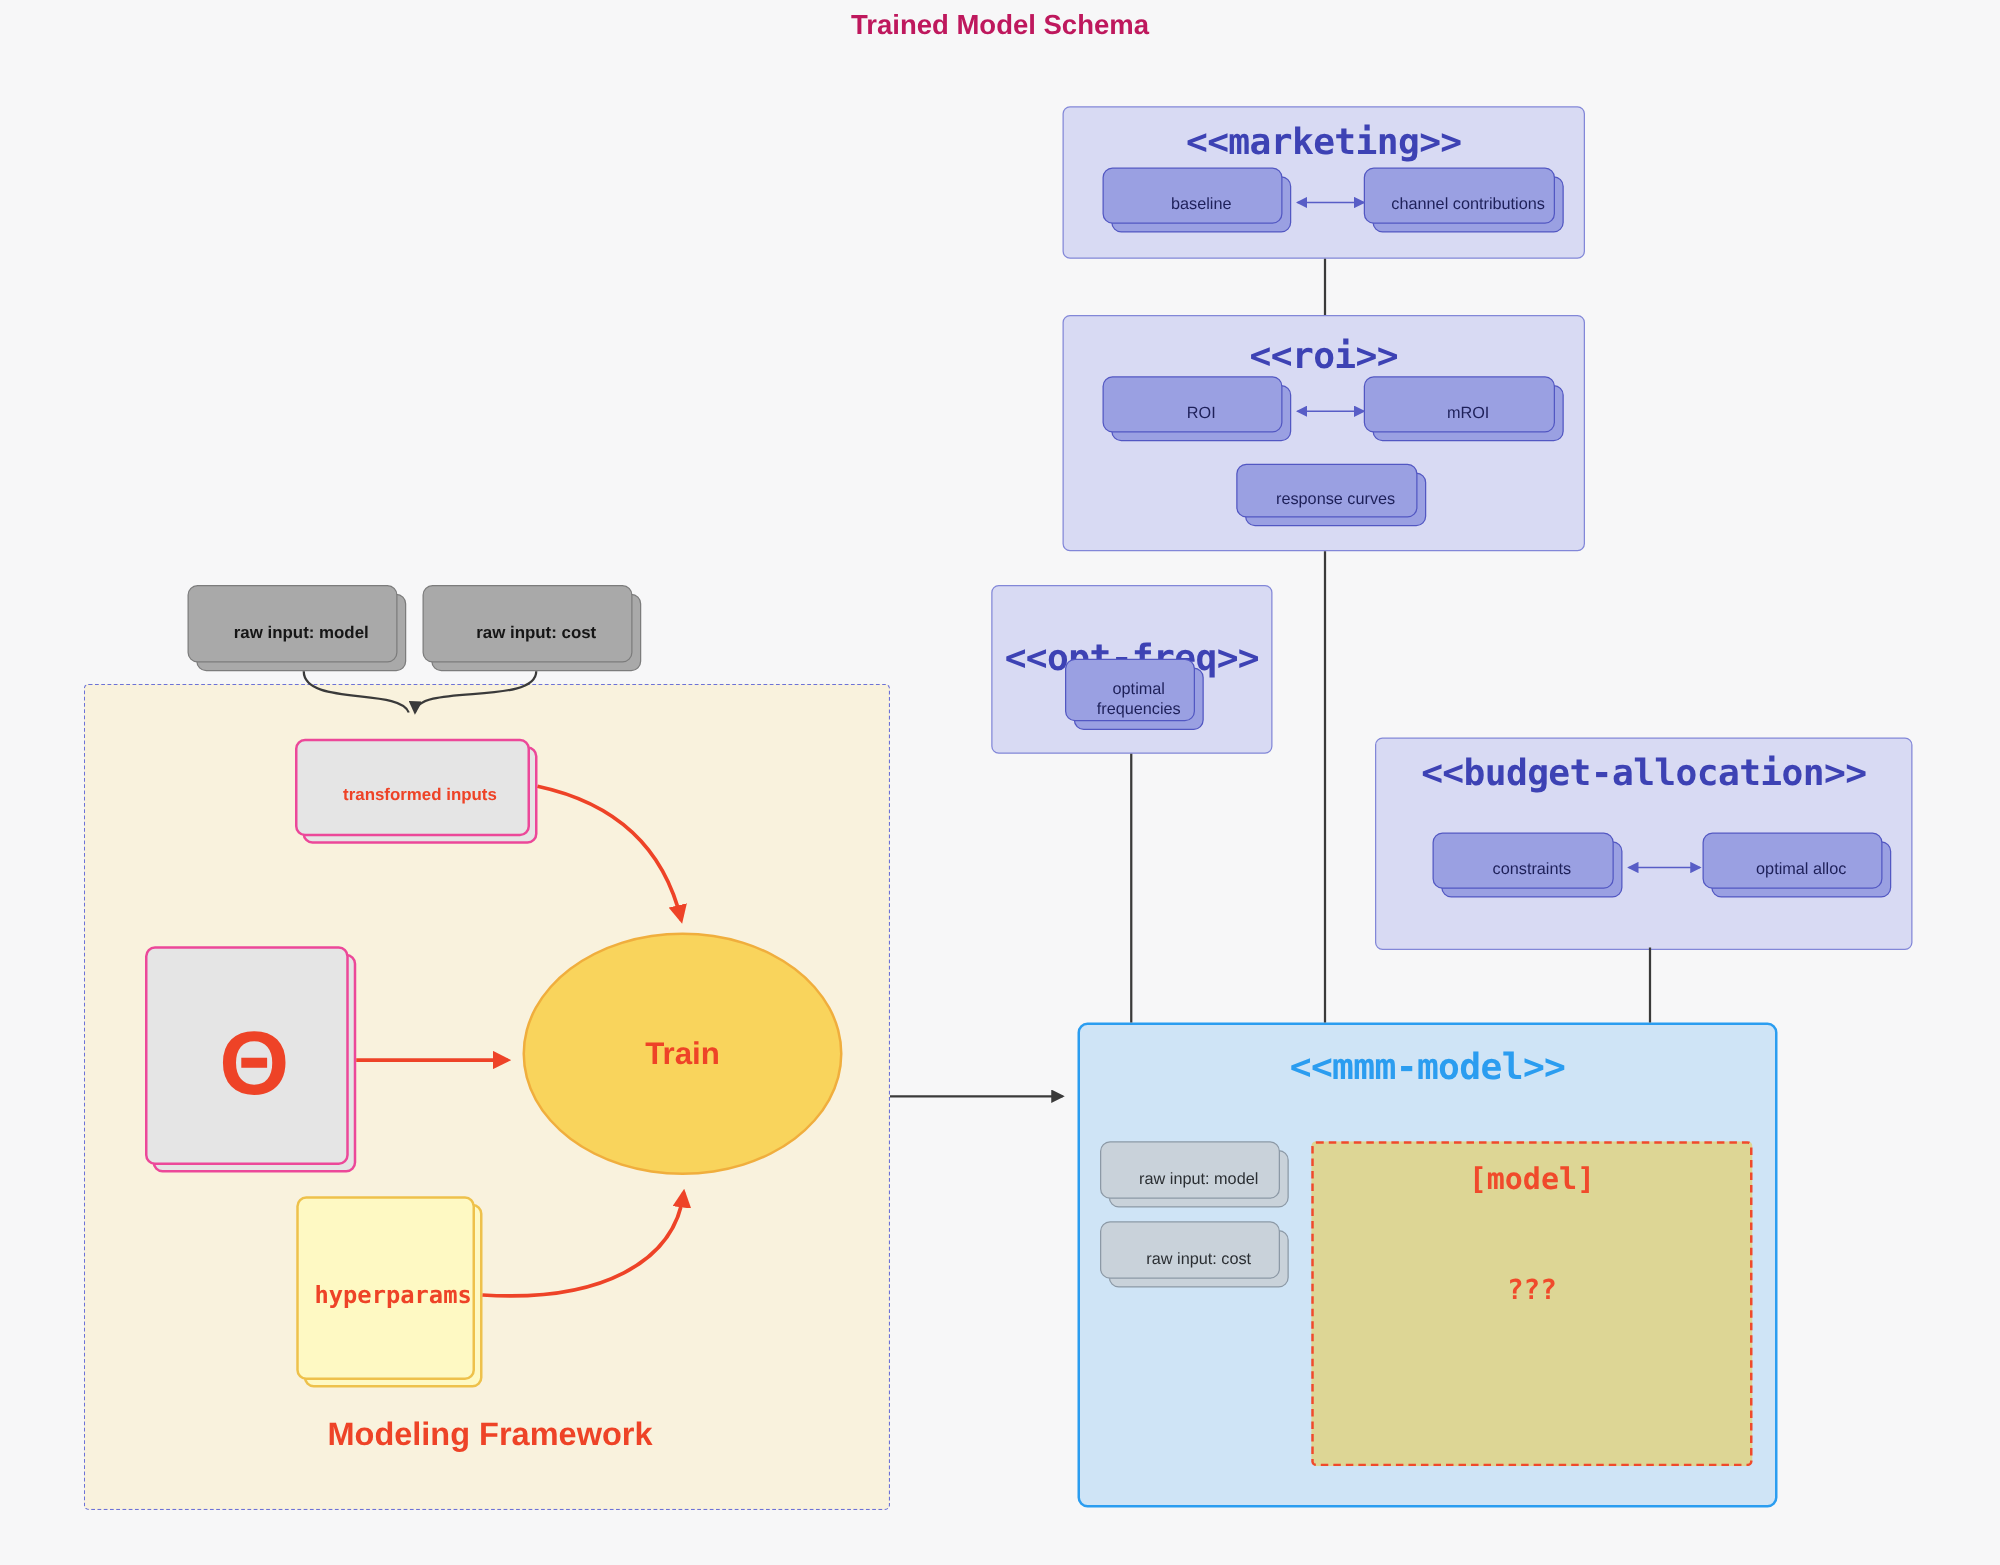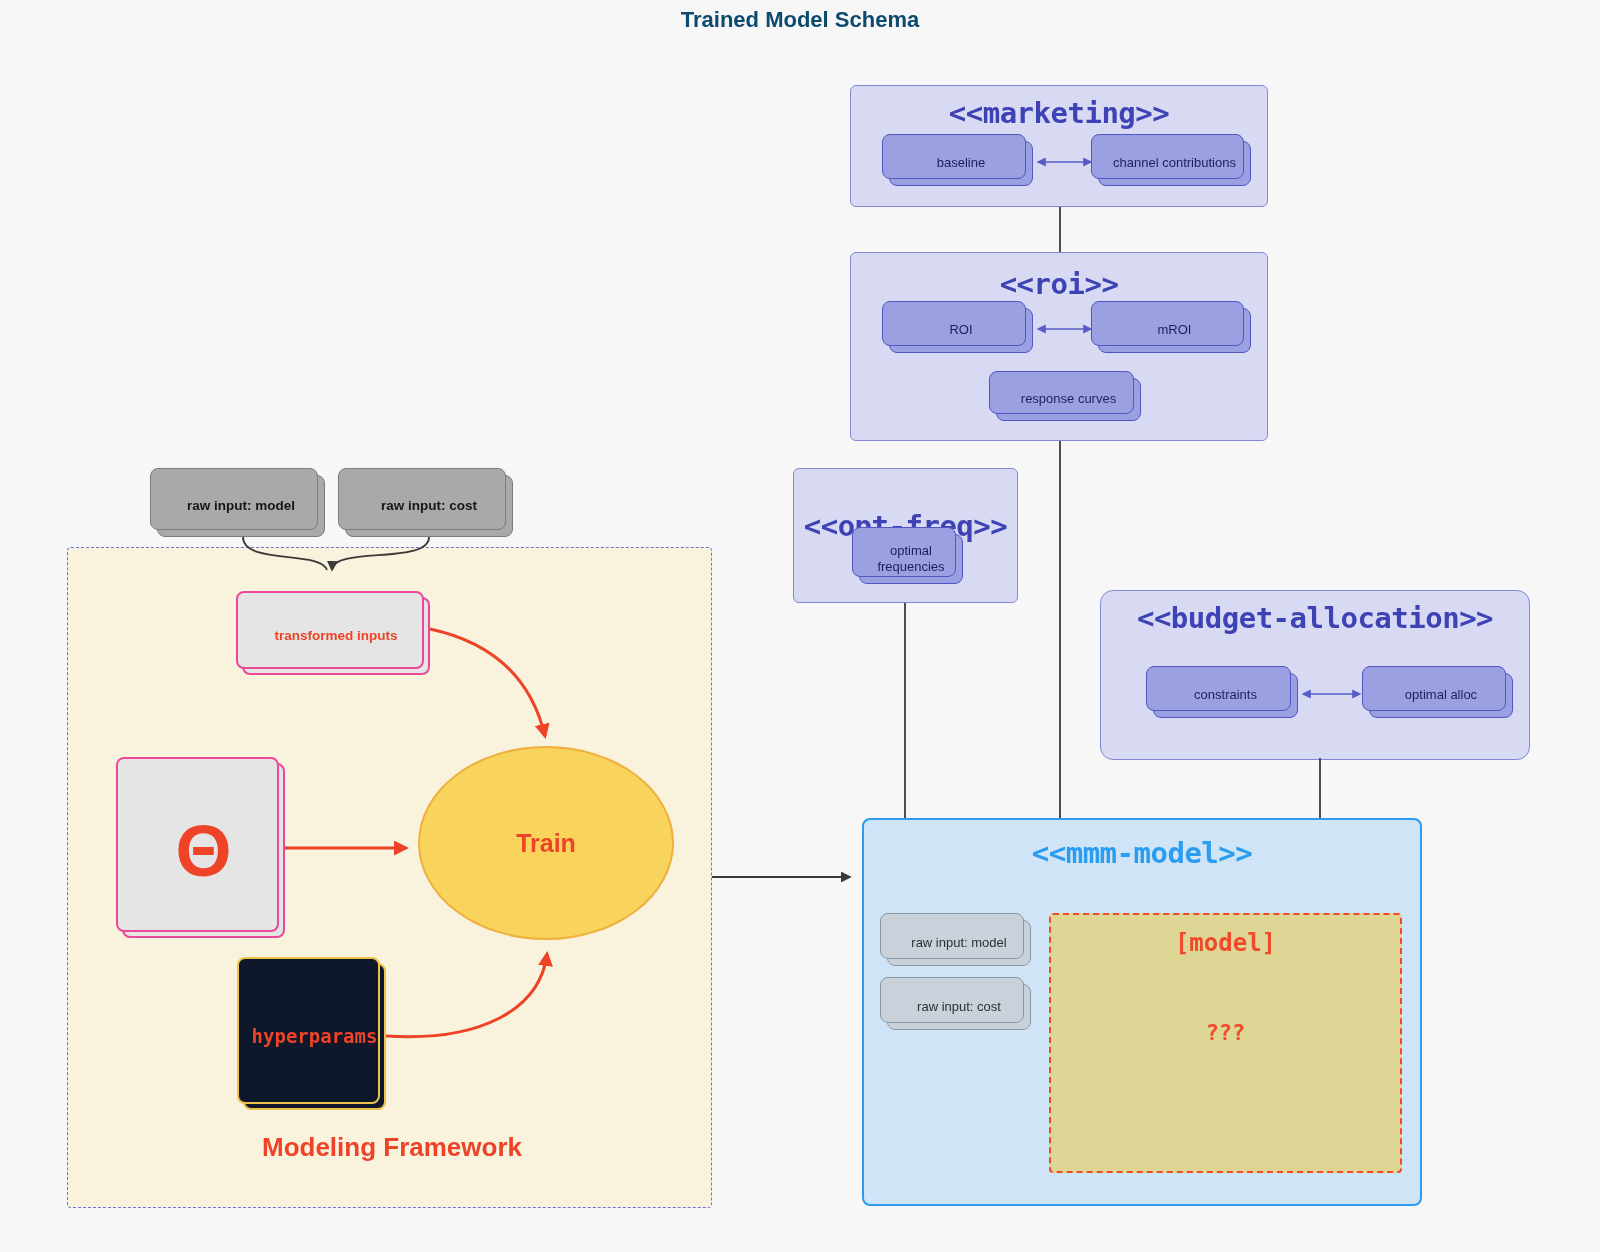--- a/index.html
+++ b/index.html
@@ -1,35 +1,35 @@
 <!DOCTYPE html>
 <html><head>
 <meta charset="utf-8">
 <style>
   html,body { margin:0; padding:0; background:#f7f7f8; }
   body { font-family:"Liberation Sans","DejaVu Sans",sans-serif; }
   .canvas { position:relative; width:1600px; height:1252px; background:#f7f7f8; overflow:hidden; }
 
   .page-title { position:absolute; left:500px; top:7px; width:600px; text-align:center;
-                font-size:22px; font-weight:bold; color:#0c4a6e; }
+                font-size:22px; font-weight:bold; color:#be185d; }
 
   
   .card { position:absolute; z-index:0; box-sizing:border-box; display:flex;
           align-items:center; justify-content:center; text-align:center; line-height:1.25; }
   .stack::before { content:""; position:absolute; left:-8px; top:-8px; width:100%; height:100%;
                    background:inherit; border:inherit; border-radius:inherit; z-index:-1; }
 
   .gnode  { background:#a9a9a9; border:1.5px solid #7c7c7c; border-radius:8px;
             color:#161616; font-weight:bold; font-size:13.5px; }
   .pnode  { background:#9aa0e2; border:1.5px solid #5257c2; border-radius:8px;
             color:#1e2059; font-size:13px; }
   .bnode  { background:#c9d2da; border:1.5px solid #8c99a6; border-radius:8px;
             color:#2b2f33; font-size:13px; }
   .ynode  { background:#e5e5e5; border:2px solid #ec4899; border-radius:8px; color:#ee4327; }
-  .ylight { background:#0f172a; border:2px solid #eec14b; }
+  .ylight { background:#fef9c3; border:2px solid #eec14b; }
 
   .section { position:absolute; box-sizing:border-box; border-radius:6px; }
   .sec-purple { background:#d8daf3; border:1.5px solid #8287d8; }
   .sec-blue   { background:#cfe4f6; border:2px solid #2b9df0; border-radius:8px; }
   .sec-title  { position:absolute; left:0; right:0; text-align:center;
                 font-family:"DejaVu Sans Mono",monospace; font-weight:bold; font-size:29px;
                 letter-spacing:-0.5px; color:#3d42b4; }
   .sec-title-blue { color:#2b9df0; }
 
   .framework { position:absolute; left:67px; top:547px; width:645px; height:661px;
@@ -95,21 +95,21 @@
     <div class="card pnode stack" style="left:38px;top:55px;width:144px;height:45px;">ROI</div>
     <div class="card pnode stack" style="left:247px;top:55px;width:153px;height:45px;">mROI</div>
     <div class="card pnode stack" style="left:145px;top:125px;width:145px;height:43px;">response curves</div>
   </div>
 
   <div class="section sec-purple" style="left:793px;top:468px;width:225px;height:135px;">
     <div class="sec-title" style="top:12px;margin-top:28px;">&lt;&lt;opt-freq&gt;&gt;</div>
     <div class="card pnode stack" style="left:65px;top:65px;width:104px;height:50px;">optimal frequencies</div>
   </div>
 
-  <div class="section sec-purple" style="left:1100px;top:590px;width:430px;height:170px;border-radius:13px;">
+  <div class="section sec-purple" style="left:1100px;top:590px;width:430px;height:170px;">
     <div class="sec-title" style="top:10px;">&lt;&lt;budget-allocation&gt;&gt;</div>
     <div class="card pnode stack" style="left:52px;top:82px;width:145px;height:45px;">constraints</div>
     <div class="card pnode stack" style="left:268px;top:82px;width:144px;height:45px;">optimal alloc</div>
   </div>
 
   <div class="section sec-blue" style="left:862px;top:818px;width:560px;height:388px;">
     <div class="sec-title sec-title-blue" style="top:16px;">&lt;&lt;mmm-model&gt;&gt;</div>
     <div class="card bnode stack" style="left:23px;top:100px;width:144px;height:46px;">raw input: model</div>
     <div class="card bnode stack" style="left:23px;top:164px;width:144px;height:46px;">raw input: cost</div>
     <div class="model-box">

